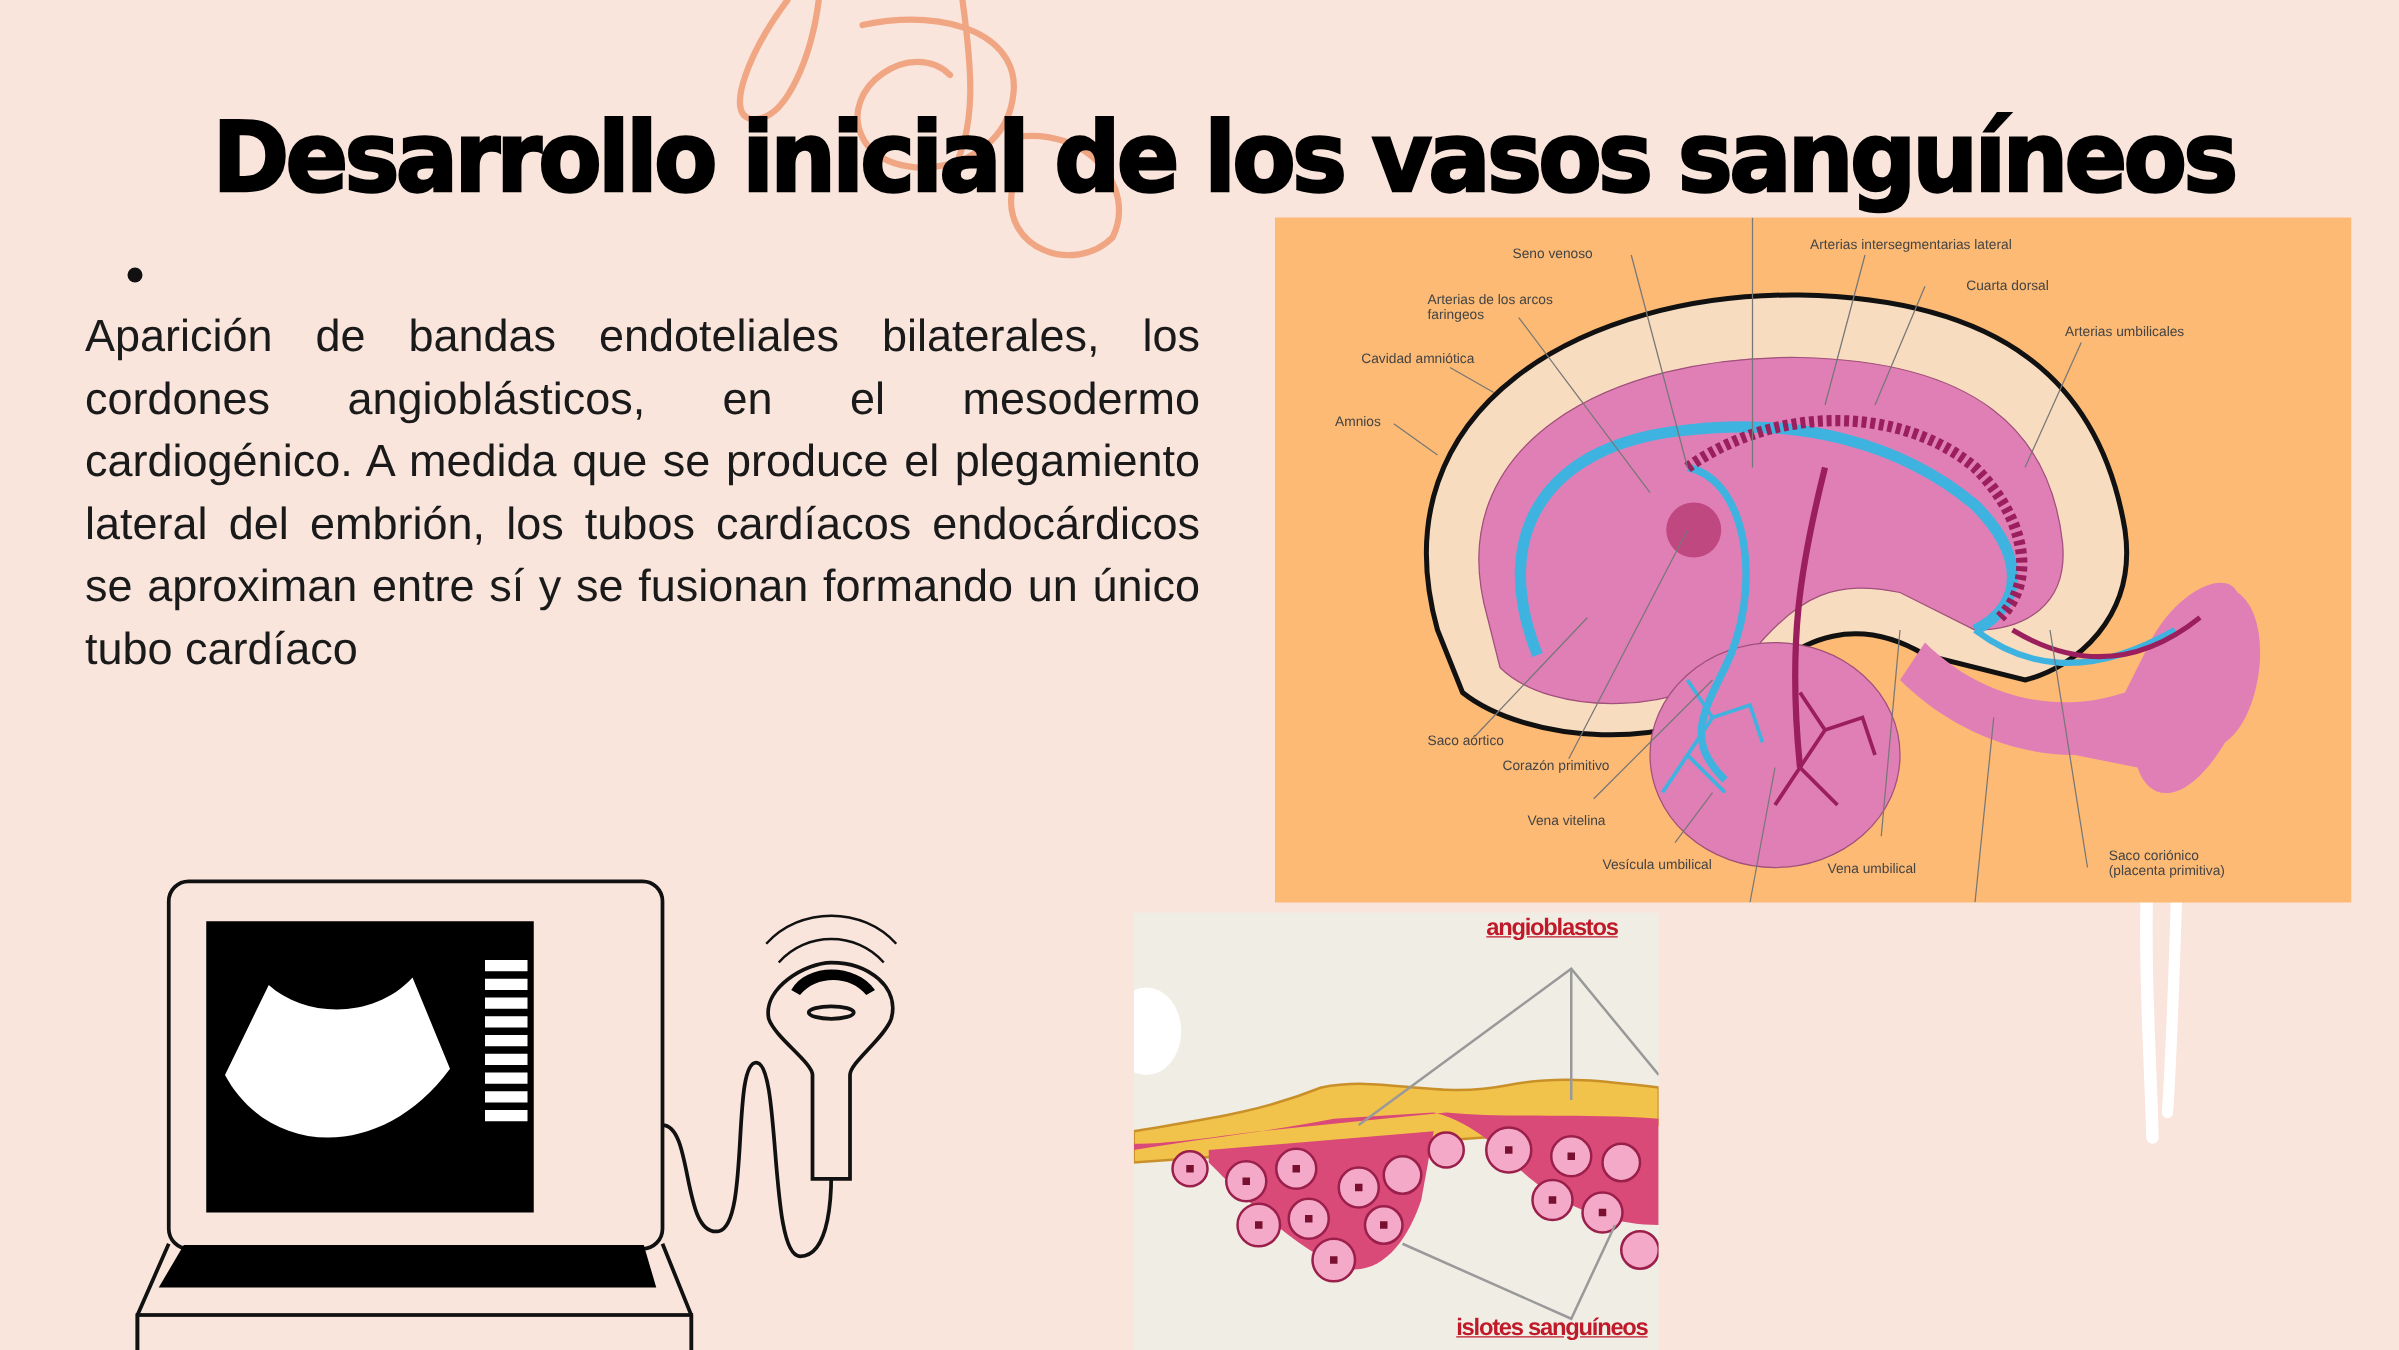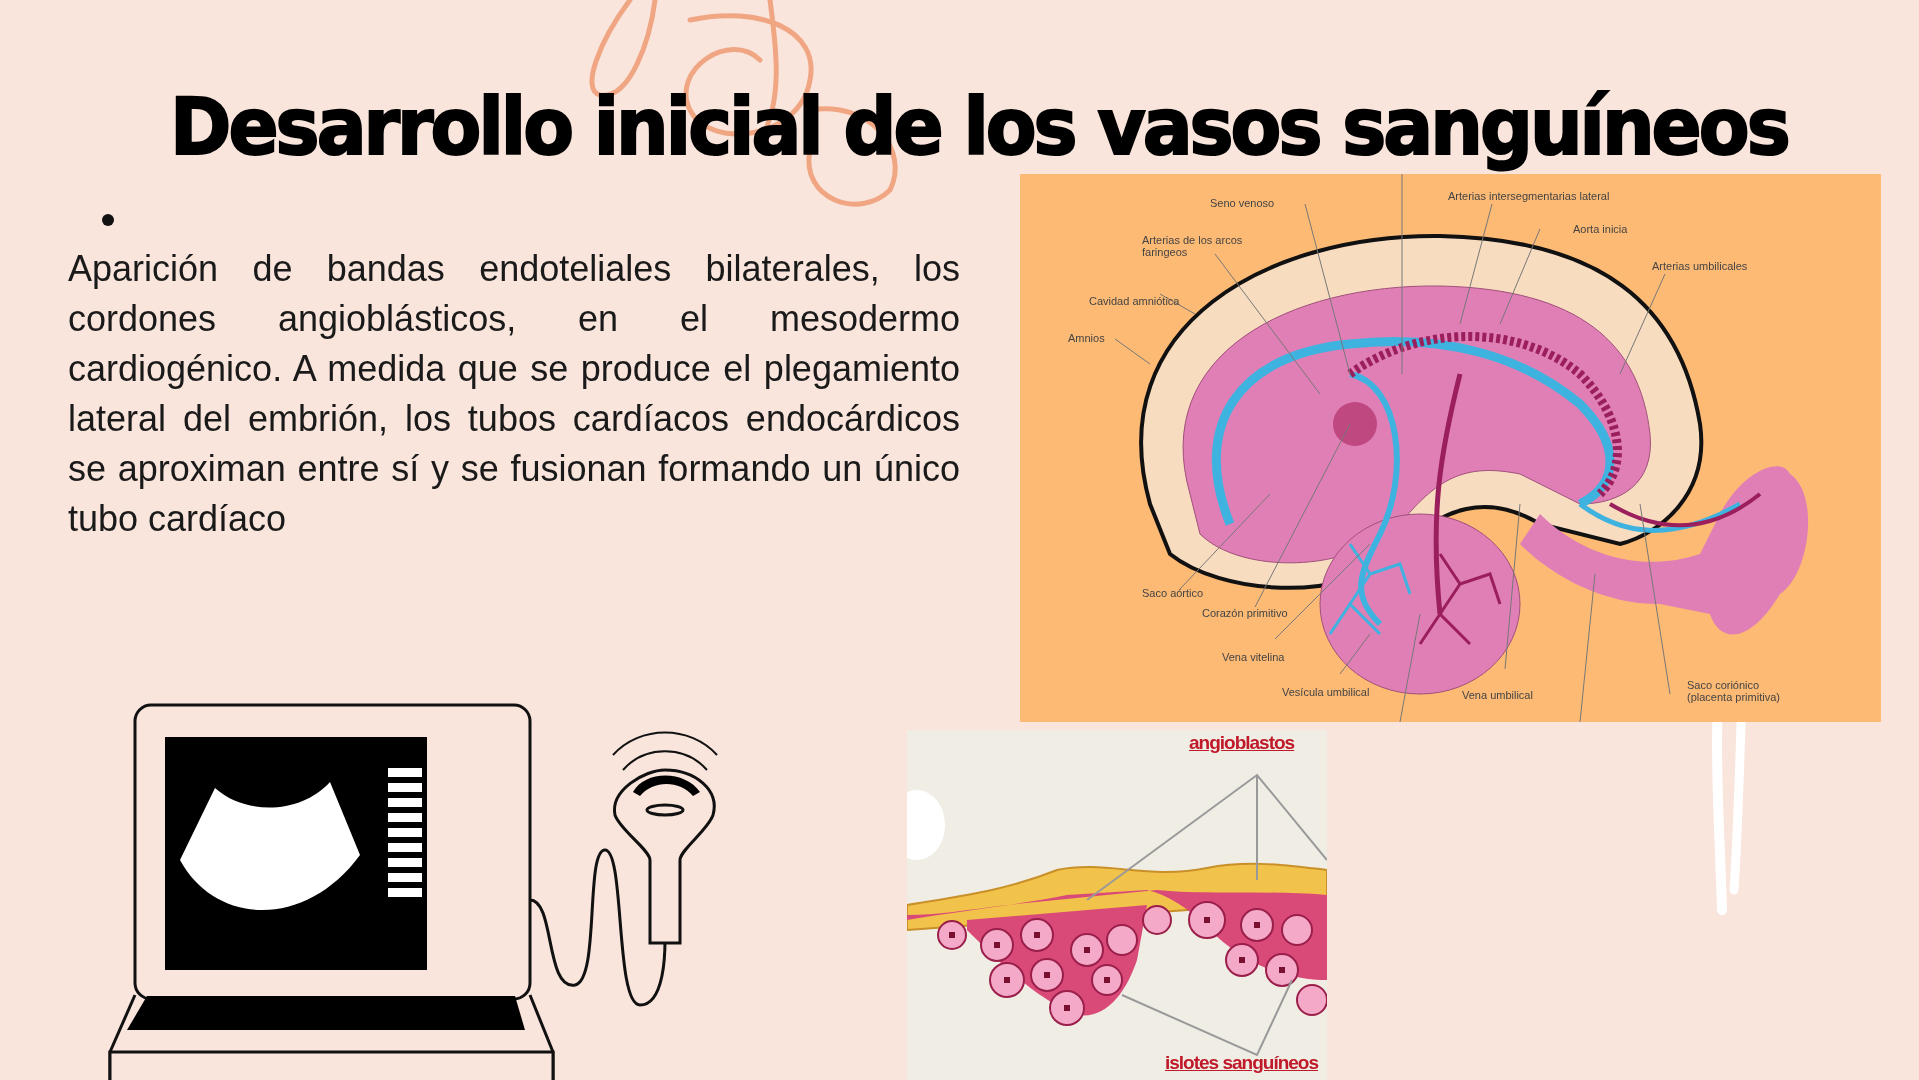--- a/index.html
+++ b/index.html
@@ -101,22 +101,22 @@
       <line x1="485" y1="495" x2="500" y2="330"></line>
       <line x1="650" y1="520" x2="620" y2="330"></line>
       <line x1="560" y1="548" x2="575" y2="400"></line>
       <line x1="380" y1="548" x2="400" y2="440"></line>
     </g>
   </svg>
   <span class="lbl" style="left:190px;top:23px">Seno venoso</span>
   <span class="lbl" style="left:428px;top:16px">Arterias intersegmentarias lateral</span>
   <span class="lbl" style="left:122px;top:60px">Arterias de los arcos</span>
   <span class="lbl" style="left:122px;top:72px">faringeos</span>
-  <span class="lbl" style="left:553px;top:49px">Aorta inicia</span>
-  <span class="lbl" style="left:69px;top:121px">Cavidad amniótica</span>
+  <span class="lbl" style="left:553px;top:49px">Cuarta dorsal</span>
+  <span class="lbl" style="left:69px;top:107px">Cavidad amniótica</span>
   <span class="lbl" style="left:632px;top:86px">Arterias umbilicales</span>
   <span class="lbl" style="left:48px;top:158px">Amnios</span>
   <span class="lbl" style="left:122px;top:413px">Saco aórtico</span>
   <span class="lbl" style="left:182px;top:433px">Corazón primitivo</span>
   <span class="lbl" style="left:202px;top:477px">Vena vitelina</span>
   <span class="lbl" style="left:262px;top:512px">Vesícula umbilical</span>
   <span class="lbl" style="left:442px;top:515px">Vena umbilical</span>
   <span class="lbl" style="left:667px;top:505px">Saco coriónico</span>
   <span class="lbl" style="left:667px;top:517px">(placenta primitiva)</span>
 </div>

